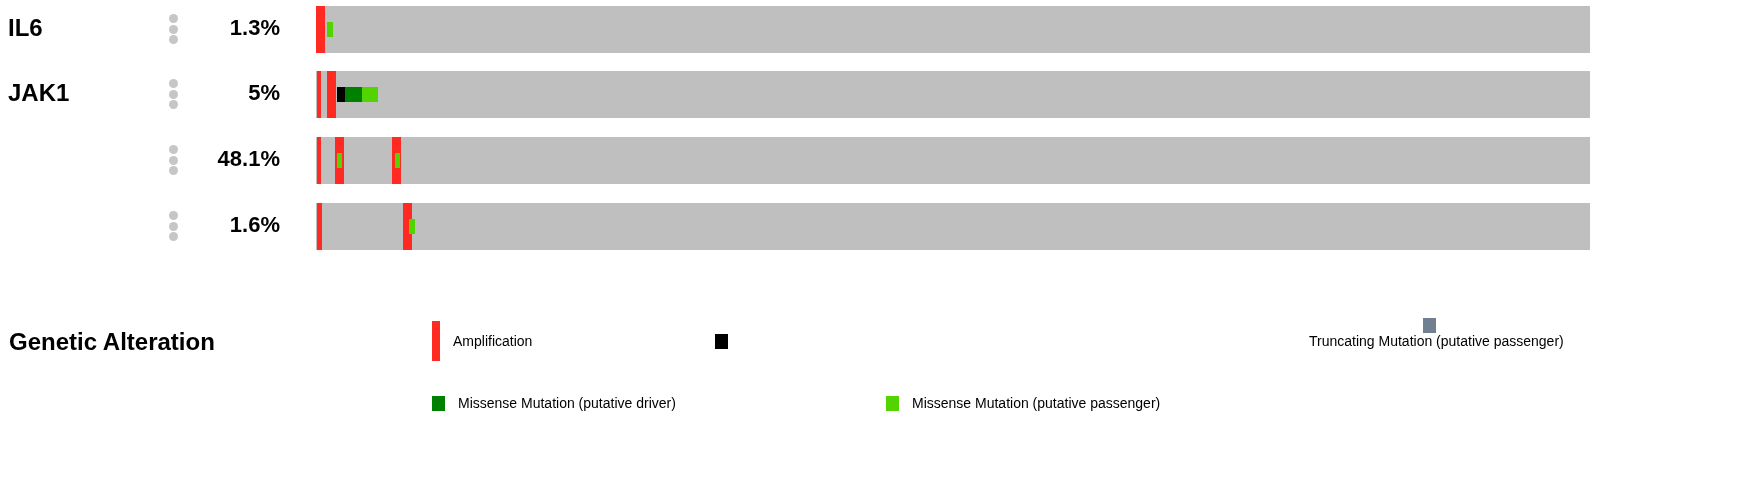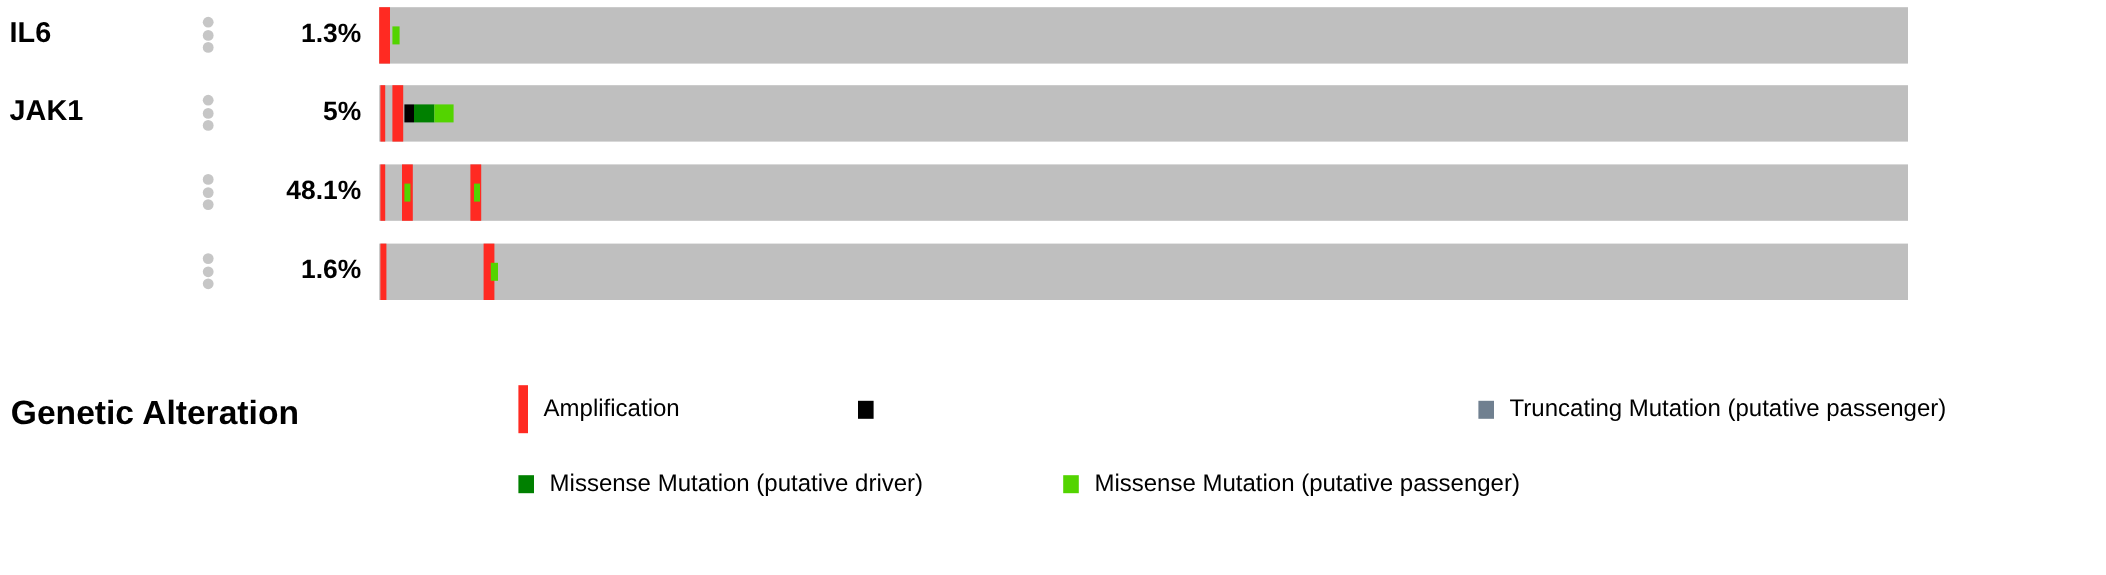--- a/index.html
+++ b/index.html
@@ -61,21 +61,21 @@
   .drag-handle i {
     display: block;
     width: 9px;
     height: 9px;
     border-radius: 50%;
     background: #c6c6c6;
   }
 
   .gene-pct {
     position: absolute;
-    left: 201px;
+    left: 180px;
     top: 0;
     width: 100px;
     height: 50px;
     line-height: 50px;
     text-align: right;
     font-size: 22px;
     font-weight: bold;
     color: #000000;
     white-space: nowrap;
   }
@@ -106,21 +106,21 @@
     position: absolute;
     left: 0;
     top: 300px;
     width: 1755px;
     height: 179px;
   }
   .legend-title {
     position: absolute;
     left: 9px;
     top: 28px;
-    font-size: 28px;
+    font-size: 24px;
     font-weight: bold;
     color: #000000;
     white-space: nowrap;
   }
   .legend-row {
     position: absolute;
     left: 0;
     width: 1755px;
     height: 46px;
   }
@@ -138,21 +138,21 @@
   }
   .swatch-amp {
     width: 8px;
     height: 40px;
   }
   .swatch-sq {
     width: 13px;
     height: 15px;
   }
   .legend-text {
-    font-size: 20px;
+    font-size: 14px;
     color: #000000;
     margin-left: 13px;
     white-space: nowrap;
   }
 </style>
 </head>
 <body>
 
 <div id="oncoprint">
     <div class="gene-row" style="top: 3px;">
@@ -217,21 +217,21 @@
 <div id="legend">
   <div class="legend-title">Genetic Alteration</div>
 <div class="legend-row" style="top: 18px;">
       <div class="legend-item" style="left: 432px;">
         <span class="legend-swatch swatch-amp" style="background: rgb(255, 42, 34);"></span>
         <span class="legend-text">Amplification</span>
       </div>
       <div class="legend-item" style="left: 715px;">
         <span class="legend-swatch swatch-sq" style="background: rgb(0, 0, 0);"></span>
       </div>
-      <div class="legend-item" style="left: 1232px;">
+      <div class="legend-item" style="left: 1296px; flex-direction: column;">
         <span class="legend-swatch swatch-sq" style="background: rgb(112, 128, 144);"></span>
         <span class="legend-text">Truncating Mutation (putative passenger)</span>
       </div>
     </div>
     <div class="legend-row" style="top: 80px;">
       <div class="legend-item" style="left: 886px;">
         <span class="legend-swatch swatch-sq" style="background: rgb(83, 212, 0);"></span>
         <span class="legend-text">Missense Mutation (putative passenger)</span>
       </div>
       <div class="legend-item" style="left: 432px;">

